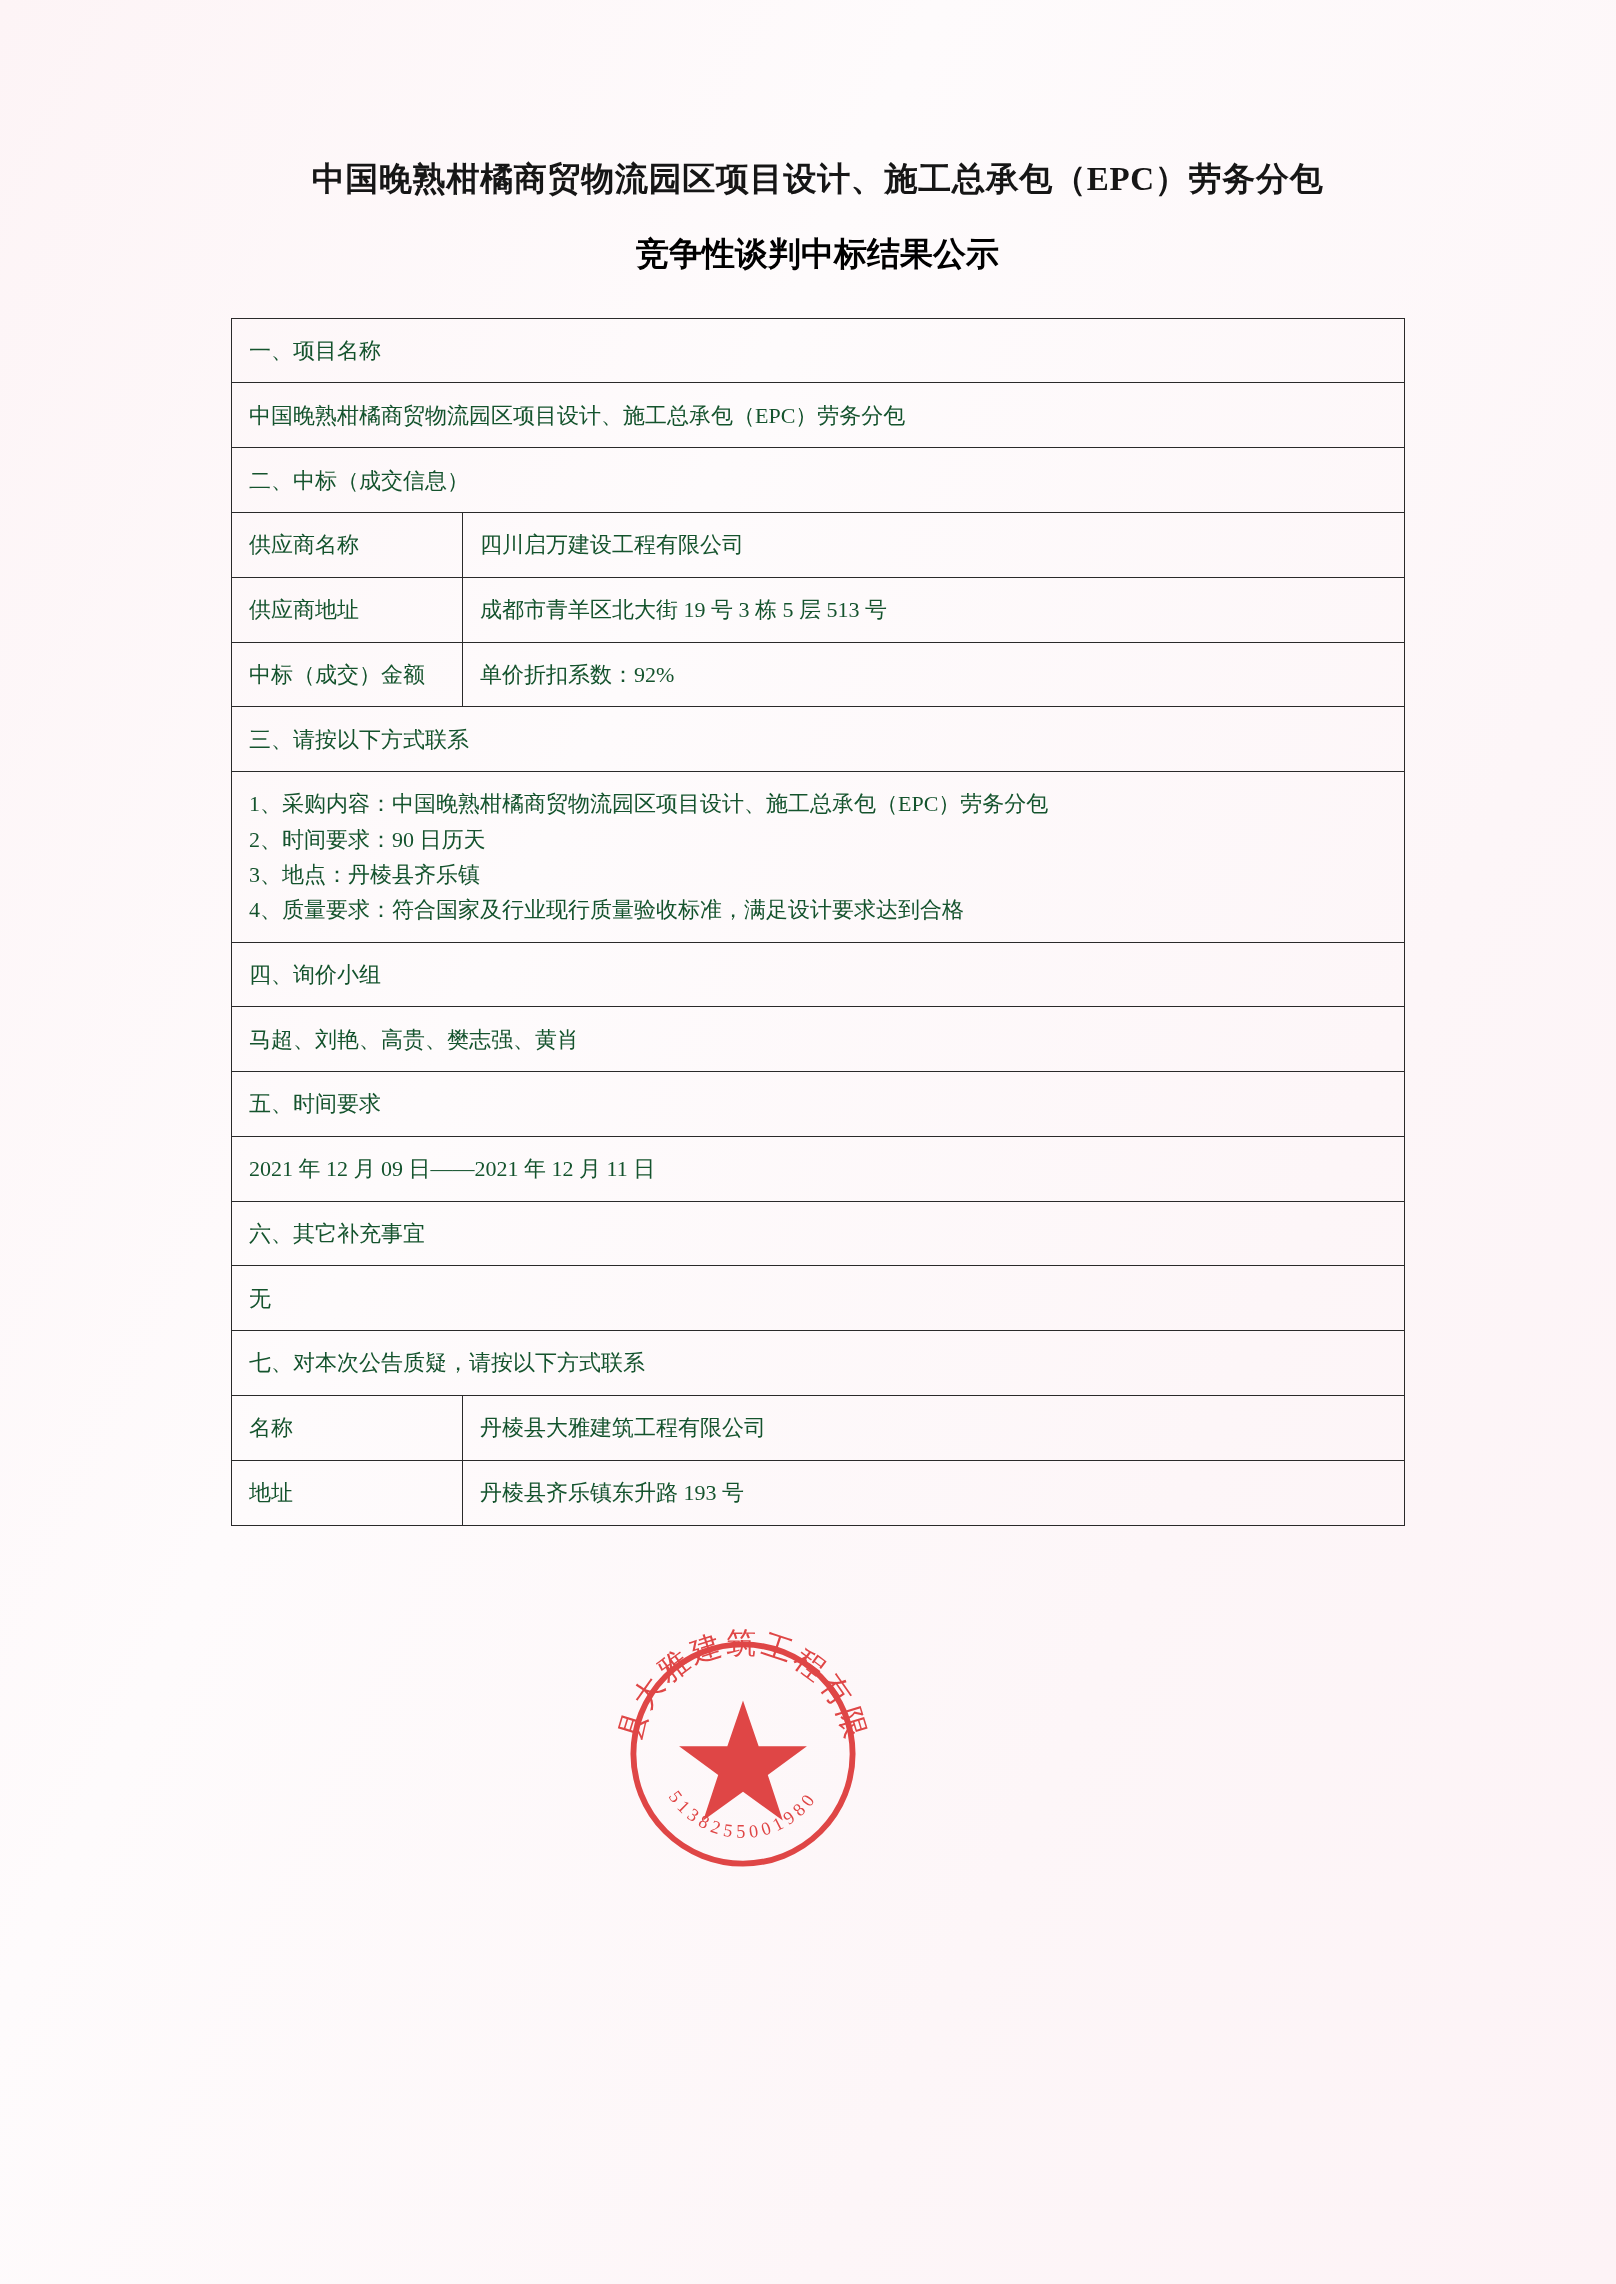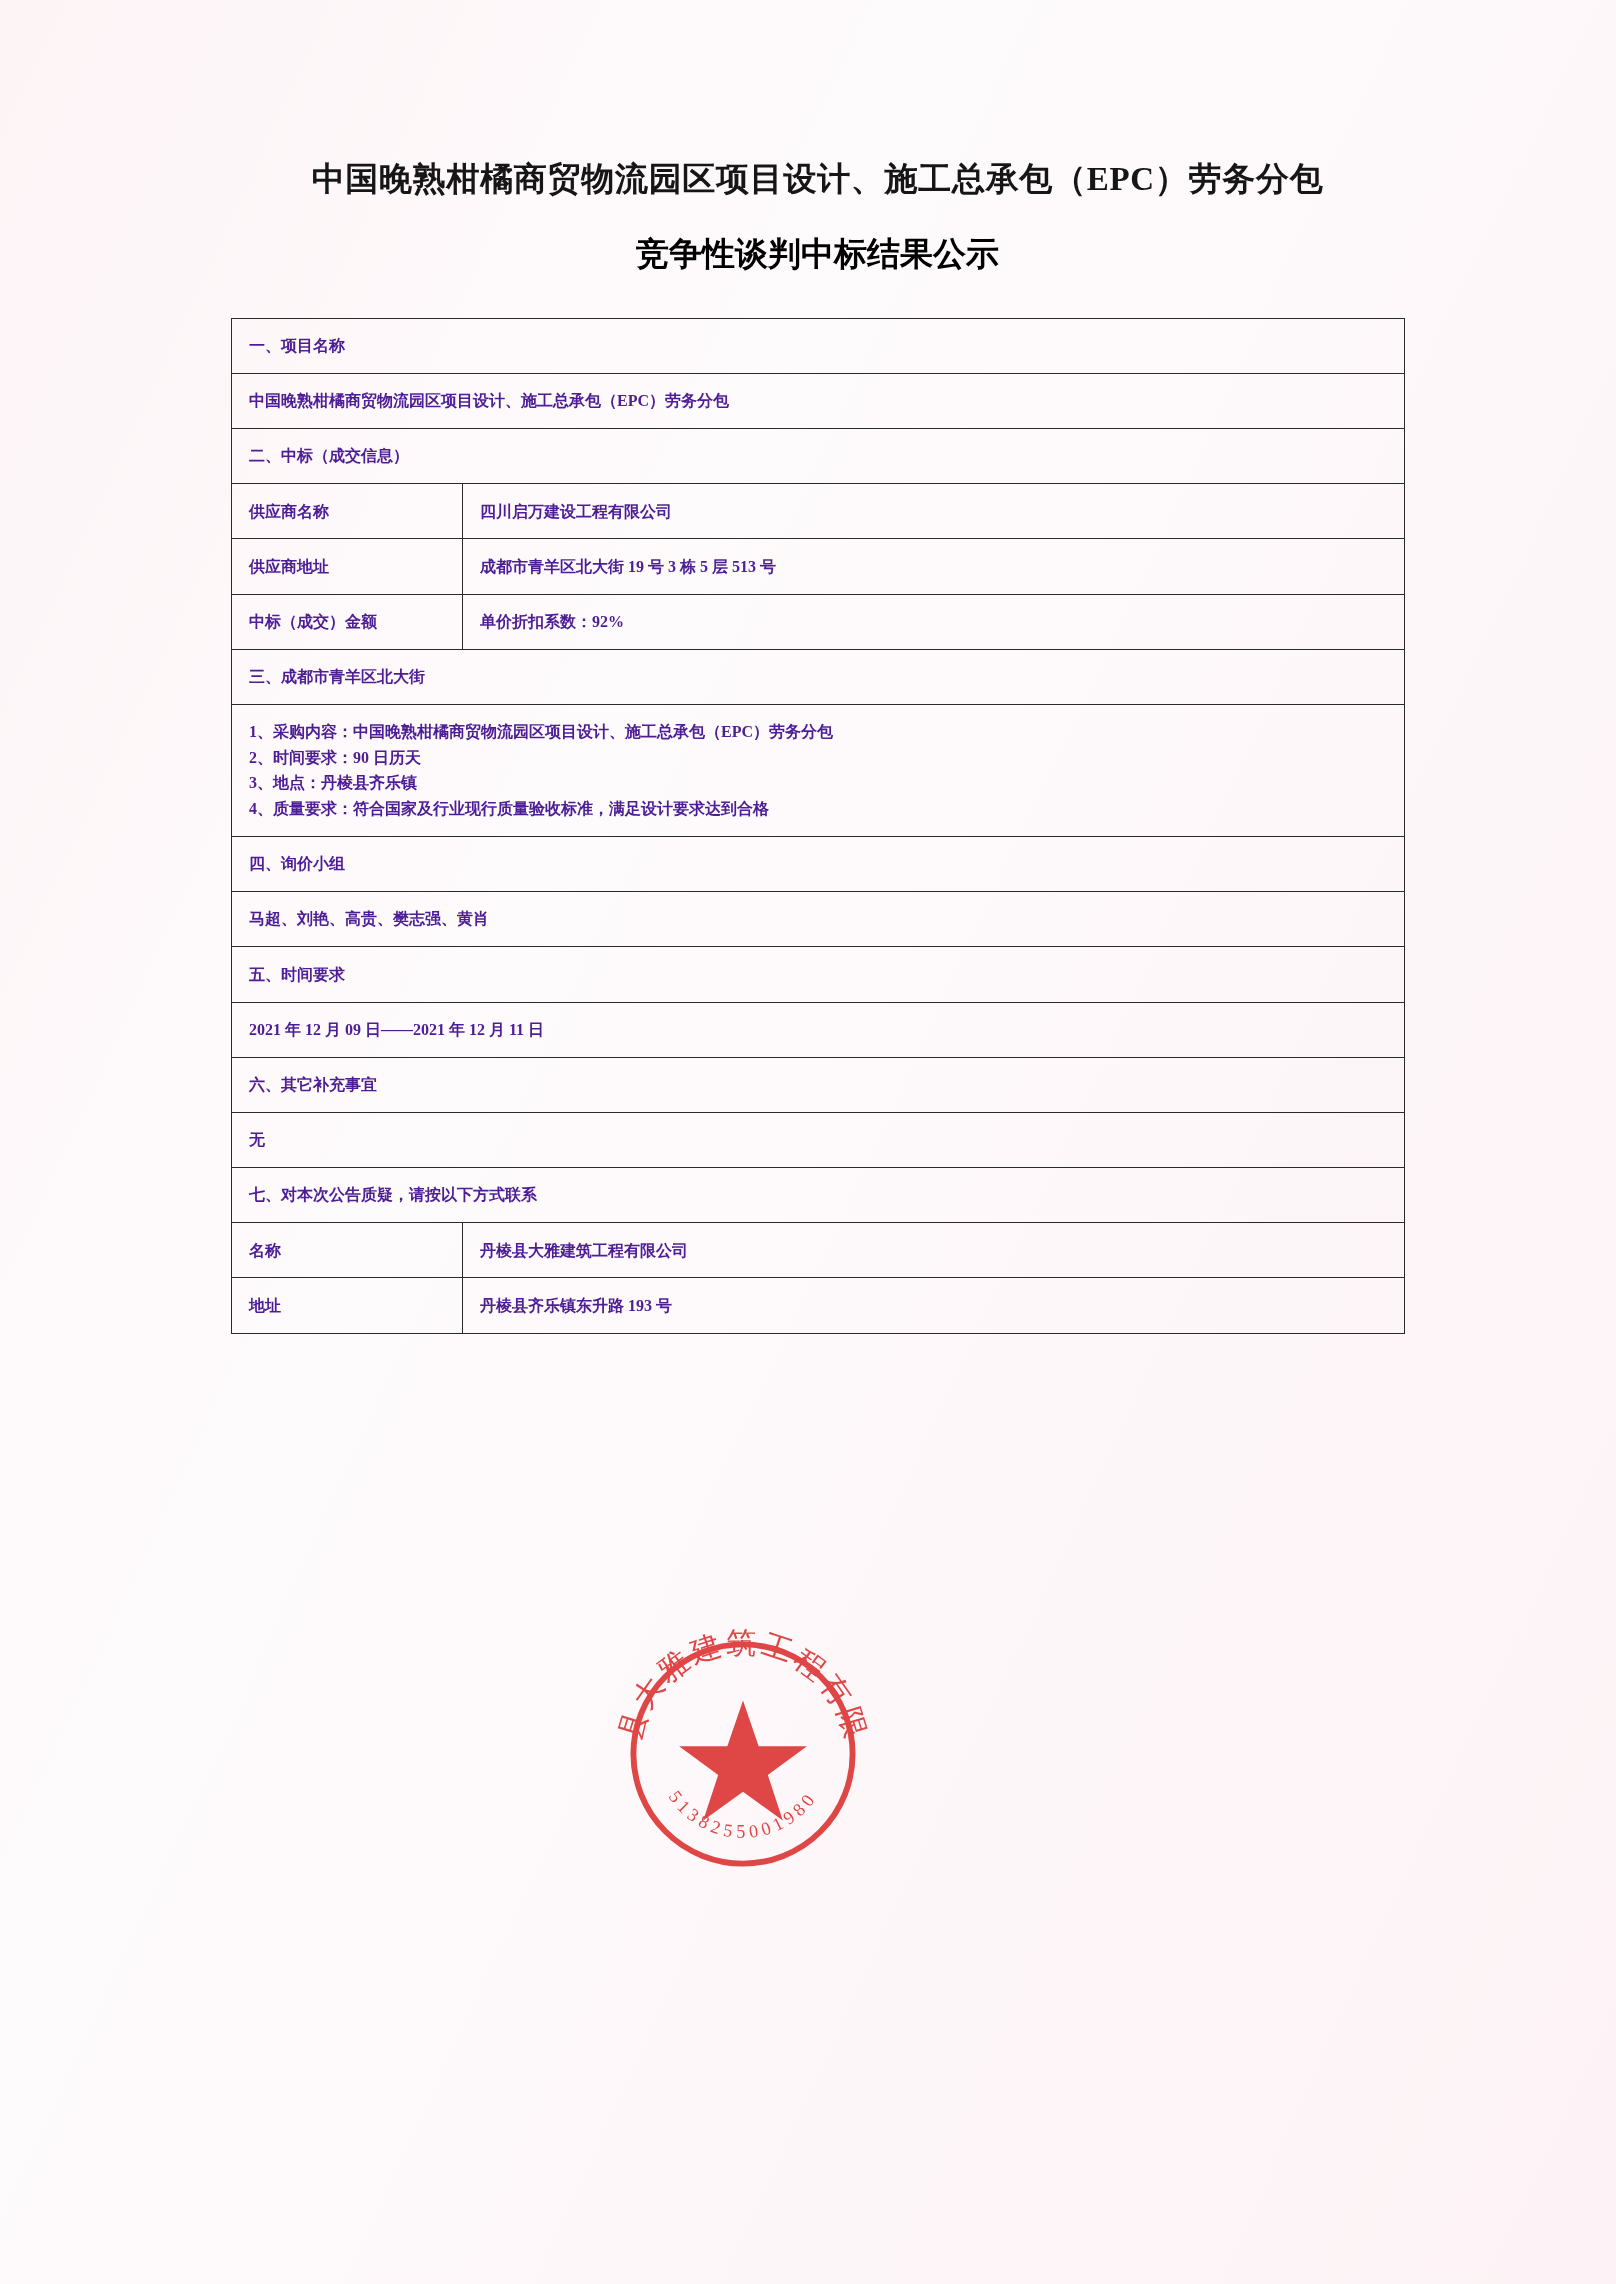--- a/index.html
+++ b/index.html
@@ -52,26 +52,25 @@
   }
   table.main {
     margin-top: 39px;
     border-collapse: collapse;
     width: 1173px;
     table-layout: fixed;
   }
   table.main td {
     border: 1.3px solid #2a2a2a;
     padding: 14.3px 17px;
-    font-size: 16px;
-    color: #4c1d95;
+    font-size: 22px;
+    color: #14532d;
     vertical-align: middle;
     line-height: 1.6;
     font-family: "Liberation Serif", serif;
-    font-weight: bold;
   }
   td.section {
     padding-left: 29px;
   }
   td.indent {
     padding-left: 29px;
   }
   td.label {
     width: 231px;
     padding-left: 29px;
@@ -132,21 +131,21 @@
         </tr>
         <tr>
           <td class="label">供应商地址</td>
           <td class="value">成都市青羊区北大街 19 号 3 栋 5 层 513 号</td>
         </tr>
         <tr>
           <td class="label">中标（成交）金额</td>
           <td class="value">单价折扣系数：92%</td>
         </tr>
         <tr>
-          <td class="section" colspan="2">三、成都市青羊区北大街</td>
+          <td class="section" colspan="2">三、请按以下方式联系</td>
         </tr>
         <tr>
           <td class="indent multiline" colspan="2">
             <div>1、采购内容：中国晚熟柑橘商贸物流园区项目设计、施工总承包（EPC）劳务分包</div>
             <div>2、时间要求：90 日历天</div>
             <div>3、地点：丹棱县齐乐镇</div>
             <div>4、质量要求：符合国家及行业现行质量验收标准，满足设计要求达到合格</div>
           </td>
         </tr>
         <tr>

